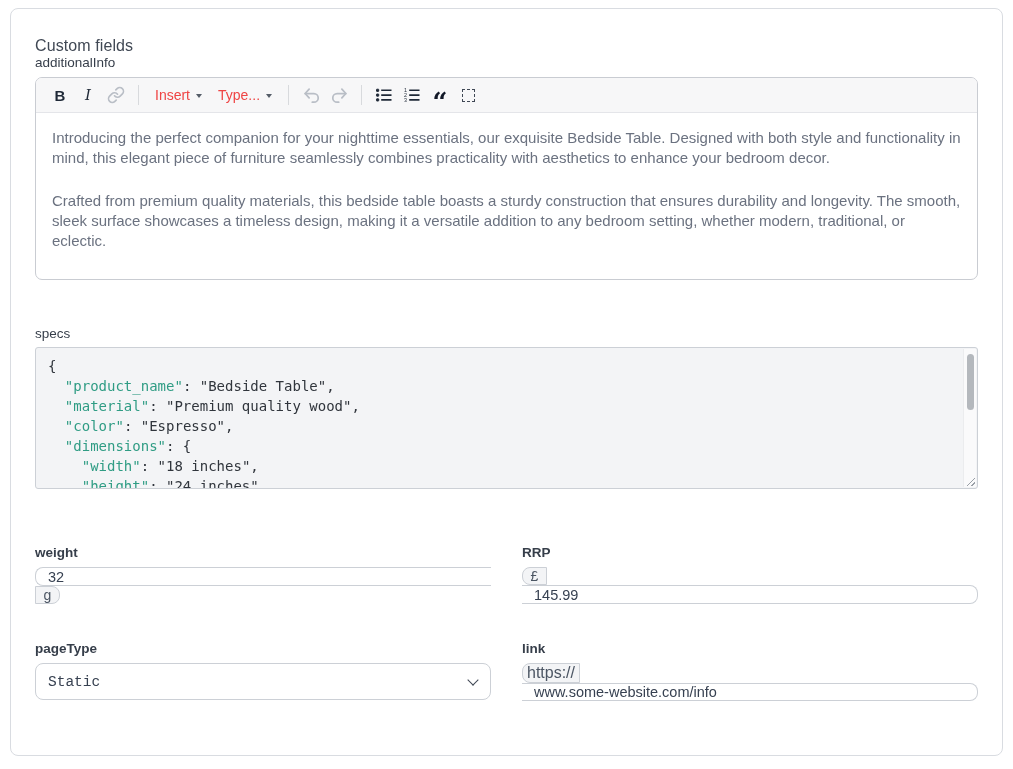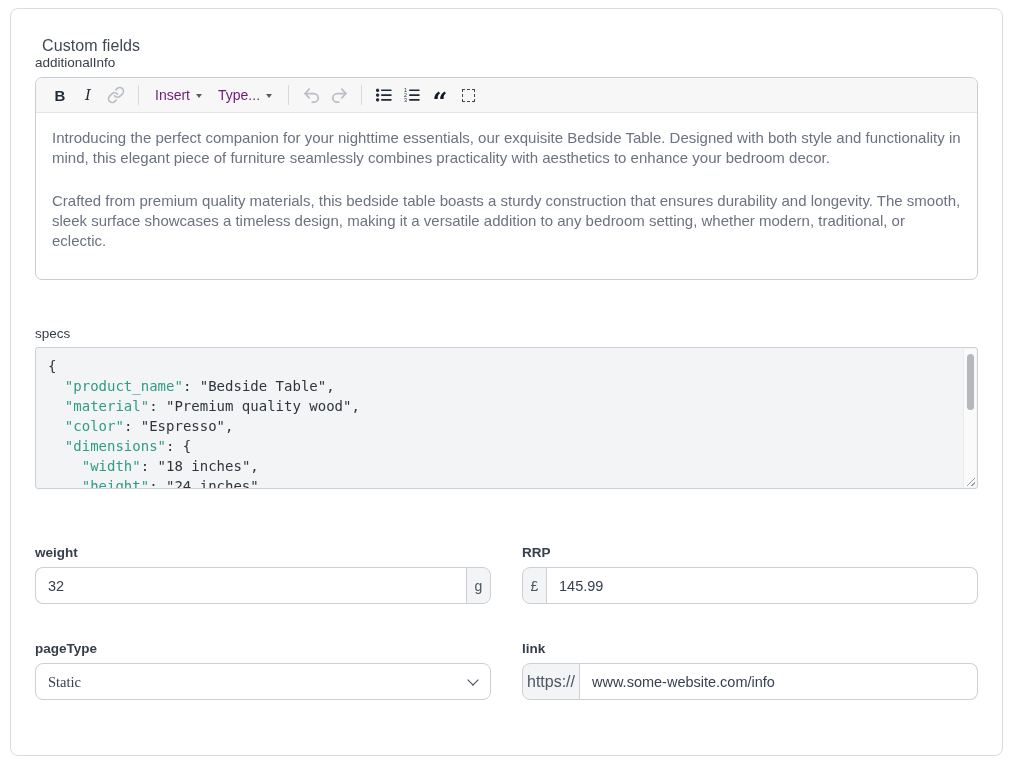--- a/index.html
+++ b/index.html
@@ -3,40 +3,40 @@
 <meta charset="utf-8">
 <style>
   * { box-sizing: border-box; margin: 0; padding: 0; }
   html, body { width: 1013px; height: 769px; background: #ffffff;
     font-family: "Liberation Sans", "DejaVu Sans", sans-serif; }
   .card {
     position: absolute; left: 10px; top: 8px; width: 993px; height: 748px;
     border: 1px solid #d9dce1; border-radius: 8px; background: #fff;
     padding: 28px 24px 0 24px;
   }
-  .panel-title { font-size: 16px; font-weight: 500; color: #404854; letter-spacing: .1px; margin-left: 7px; }
+  .panel-title { font-size: 16px; font-weight: 500; color: #404854; letter-spacing: .1px; }
   .field-label { font-size: 13.5px; color: #363e4a; }
 
   
   .editor-label { }
   .editor { margin-top: 7px; border: 1px solid #c9ccd2; border-radius: 7px; overflow: hidden; background:#fff; }
   .toolbar {
     height: 35px; background: #f7f7f8; border-bottom: 1px solid #e4e5e9;
     display: flex; align-items: center; padding: 0 10px;
   }
   .tbtn {
     min-width: 28px; height: 28px; display: flex; align-items: center; justify-content: center;
     color: #1f2937; border-radius: 4px; cursor: pointer; background: transparent; border: none;
     font-family: "Liberation Sans", sans-serif;
   }
   .tbtn.disabled { color: #b9bec6; }
   .tb-sep { width: 1px; height: 20px; background: #d8dadd; margin: 0 8px; flex: 0 0 auto; }
   .bold-glyph { font-weight: bold; font-size: 15px; }
   .italic-glyph { font-family: "DejaVu Serif", serif; font-style: italic; font-size: 15px; }
-  .dd { display: flex; align-items: center; gap: 6px; padding: 0 8px; font-size: 14px; color: #701a75; }
+  .dd { display: flex; align-items: center; gap: 6px; padding: 0 8px; font-size: 14px; color: #ef4444; }
   .caret { width: 0; height: 0; border-left: 3.5px solid transparent; border-right: 3.5px solid transparent;
     border-top: 4.5px solid #555d68; margin-top: 2px; }
   .quote-glyph { font-family: "DejaVu Serif", serif; font-weight: bold; font-size: 26px; line-height: 10px;
     position: relative; top: 7px; color: #111827; }
   .dashed-box { width: 13px; height: 13px; border: 1.4px dashed #3f4754; }
   .editor-body { height: 166px; padding: 15px 16px; overflow: hidden; cursor: text; }
   .editor-body p { font-size: 15px; line-height: 20px; color: #6b7280; }
   .editor-body p + p { margin-top: 23px; }
 
   
@@ -57,41 +57,41 @@
     background: #b4b8bd; border-radius: 4px; }
   .resize-grip { position: absolute; right: 2px; bottom: 2px; width: 10px; height: 10px;
     background: repeating-linear-gradient(-45deg, transparent, transparent 2px, #9aa0a7 2px, #9aa0a7 3px);
     clip-path: polygon(100% 0, 100% 100%, 0 100%); cursor: nwse-resize; }
 
   
   .row { display: grid; grid-template-columns: 1fr 1fr; column-gap: 31px; }
   .row-1 { margin-top: 56px; }
   .row-2 { margin-top: 37px; }
   .field .field-label { display: block; margin-bottom: 7px; font-weight: bold; }
-  .group { display: flex; height: 37px; }
+  .group { display: flex; height: 37px; flex-direction: column; }
   .group input {
     flex: 1; min-width: 0; height: 100%; border: 1px solid #ccd0d6; background: #fff;
     font-family: "Liberation Sans", sans-serif; font-size: 14.5px; color: #374151;
     padding: 0 12px; outline: none;
   }
   .group input.has-suffix { border-radius: 8px 0 0 8px; border-right: none; }
   .group input.has-prefix { border-radius: 0 8px 8px 0; border-left: none; }
   .addon {
     display: flex; align-items: center; justify-content: center;
     background: #f3f4f6; border: 1px solid #ccd0d6; color: #4b5563; font-size: 14px;
   }
   .addon.suffix { border-radius: 0 8px 8px 0; width: 25px; }
   .addon.prefix { border-radius: 8px 0 0 8px; }
   .addon.prefix.currency { width: 25px; }
   .addon.prefix.scheme { width: 58px; font-size: 16px; }
   .select-wrap { position: relative; height: 37px; }
   .select-wrap select {
     -webkit-appearance: none; appearance: none; width: 100%; height: 100%;
     border: 1px solid #ccd0d6; border-radius: 8px; background: #fff;
-    font-family: Liberation Serif, serif; font-size: 14.5px; color: #374151;
+    font-family: Liberation Mono, monospace; font-size: 14.5px; color: #374151;
     padding: 0 30px 0 12px; outline: none;
   }
   .select-chevron { position: absolute; right: 14px; top: 13px; width: 8px; height: 8px;
     border-right: 1.8px solid #3f4754; border-bottom: 1.8px solid #3f4754;
     transform: rotate(45deg); pointer-events: none; }
   svg { display: block; }
 </style>
 </head>
 <body>
 

